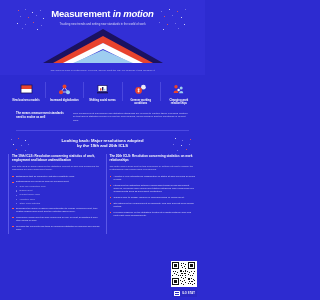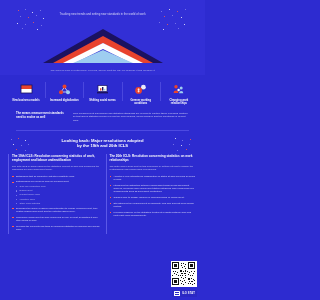--- a/index.html
+++ b/index.html
@@ -154,20 +154,21 @@
       <i style="left:22px;top:8px;background:#ffffff"></i>
       <i style="left:0px;top:13px;background:#8a87f0"></i>
       <i style="left:8px;top:15px;background:#ff5f4d"></i>
       <i style="left:16px;top:14px;background:#8a87f0"></i>
       <i style="left:25px;top:15px;background:#ffffff"></i>
       <i style="left:4px;top:20px;background:#ffffff"></i>
       <i style="left:19px;top:19px;background:#8a87f0"></i>
     </div>
 
     <div class="hdr-inner">
+      <h1 class="title"><span>Measurement</span> <em>in motion</em></h1>
       <p class="subtitle">Tracking new trends and setting new standards in the world of work</p>
     </div>
 
     <div class="chev">
       <svg width="120" height="34" viewBox="0 0 120 34">
         <polygon points="60,0 120,34 104,34 60,8 16,34 0,34" fill="#1b1260"></polygon>
         <polygon points="60,7 110,34 96,34 60,14 24,34 10,34" fill="#e8432e"></polygon>
         <polygon points="60,14 100,34 88,34 60,20 32,34 20,34" fill="#ffffff"></polygon>
         <polygon points="60,21 90,34 30,34" fill="#9ecdf0"></polygon>
       </svg>

